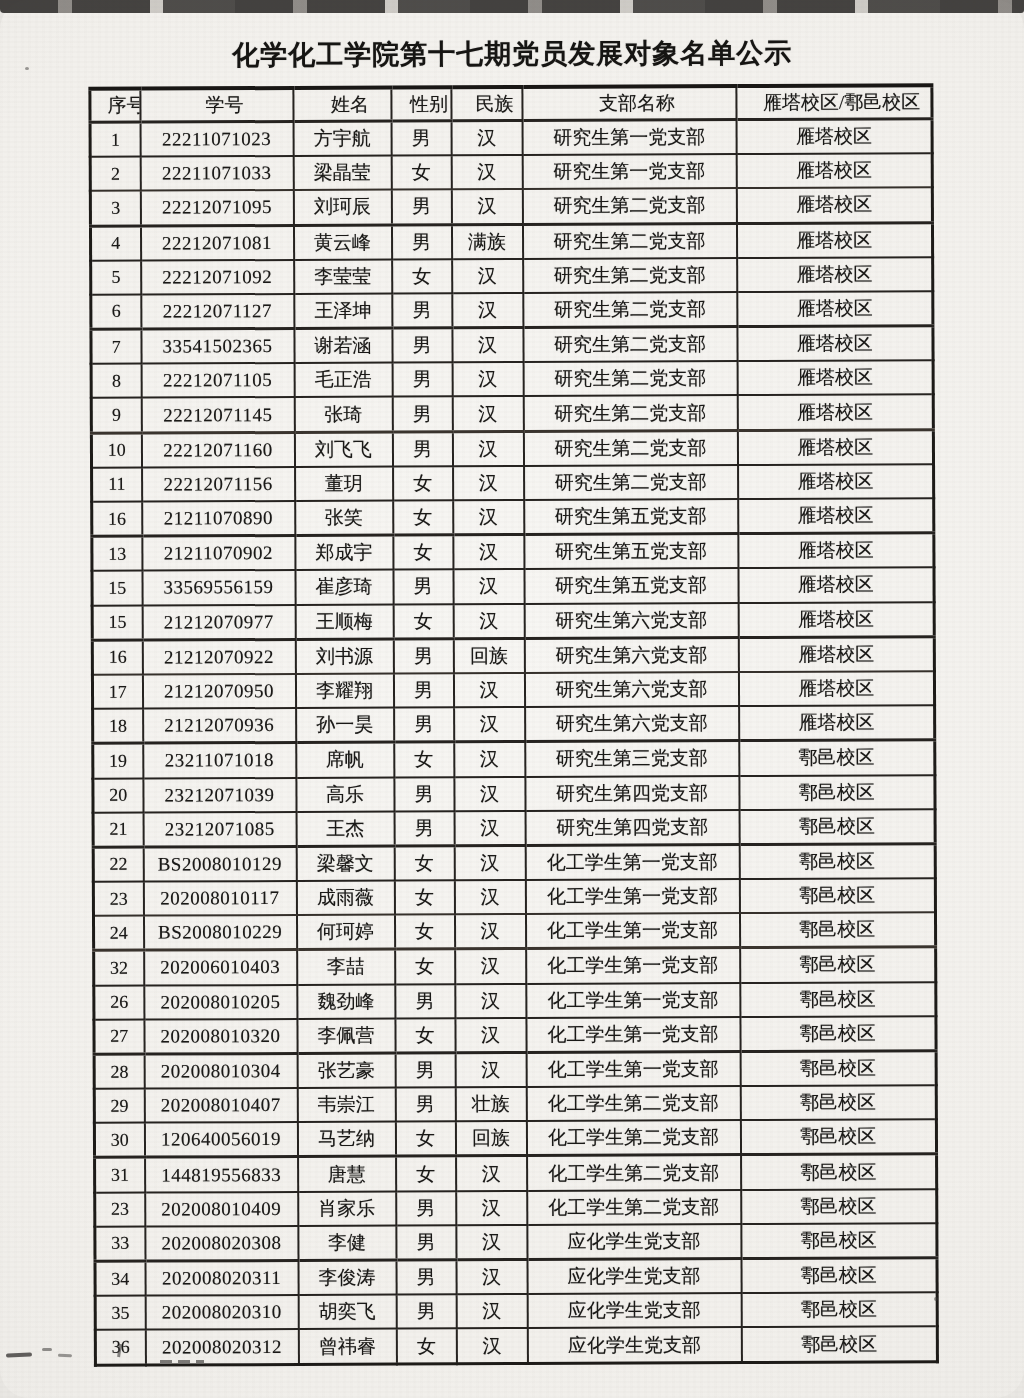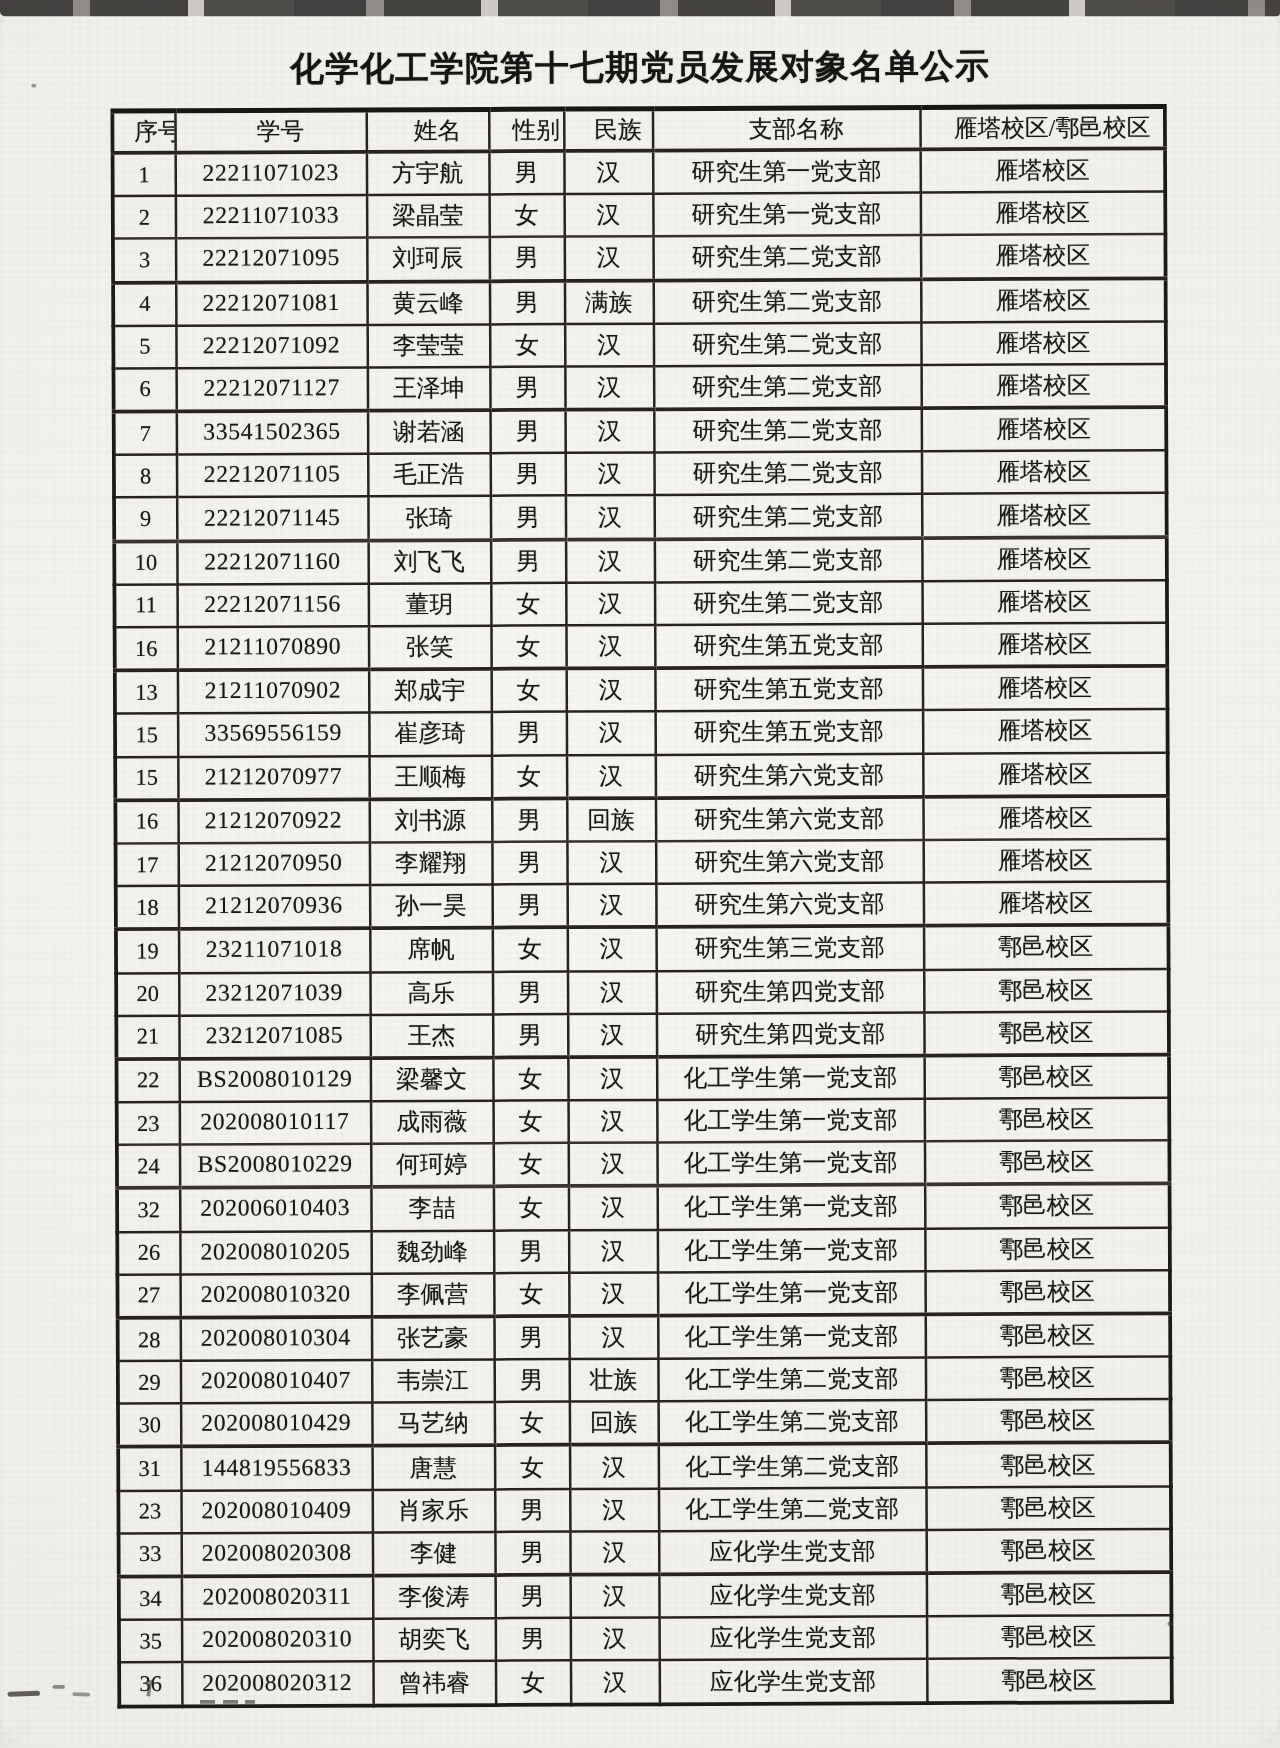--- a/index.html
+++ b/index.html
@@ -393,21 +393,21 @@
             <td class="c0">29</td>
             <td class="c1">202008010407</td>
             <td class="c2">韦崇江</td>
             <td class="c3">男</td>
             <td class="c4">壮族</td>
             <td class="c5">化工学生第二党支部</td>
             <td class="c6">鄠邑校区</td>
           </tr>
           <tr>
             <td class="c0">30</td>
-            <td class="c1">202008010429</td>
+            <td class="c1">120640056019</td>
             <td class="c2">马艺纳</td>
             <td class="c3">女</td>
             <td class="c4">回族</td>
             <td class="c5">化工学生第二党支部</td>
             <td class="c6">鄠邑校区</td>
           </tr>
           <tr>
             <td class="c0">31</td>
             <td class="c1">144819556833</td>
             <td class="c2">唐慧</td>

